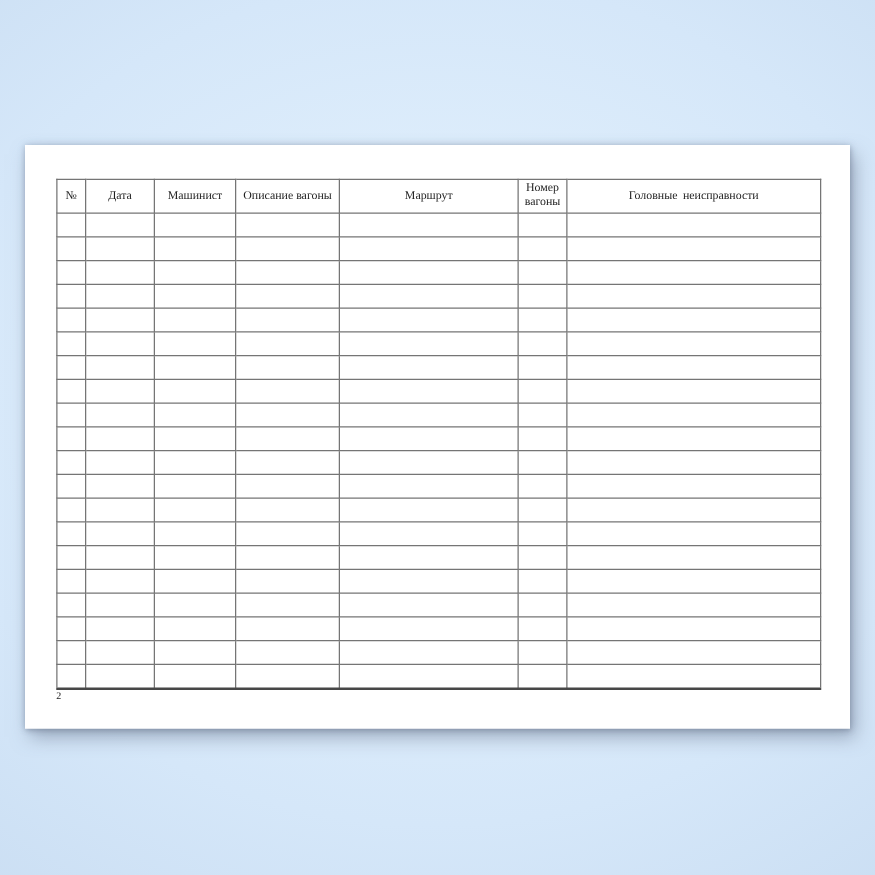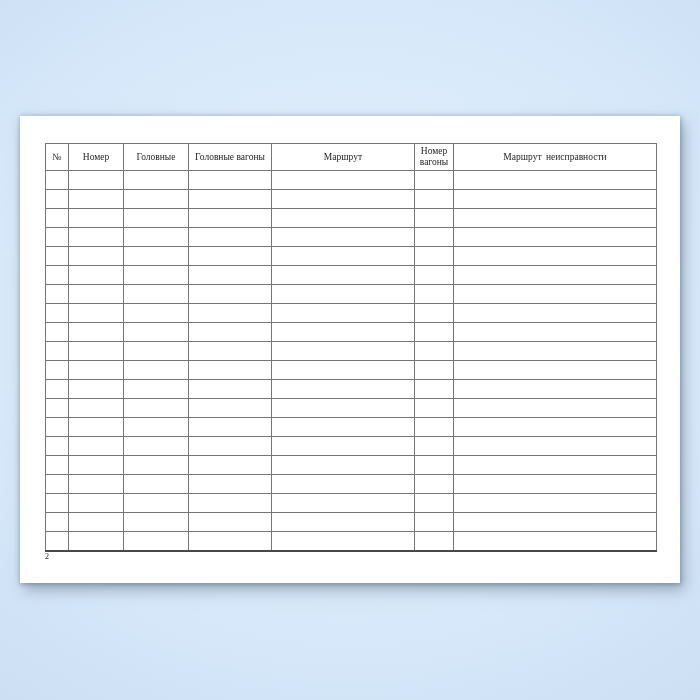--- a/index.html
+++ b/index.html
@@ -81,26 +81,26 @@
       <col style="width:55px">
       <col style="width:65px">
       <col style="width:83px">
       <col style="width:143px">
       <col style="width:39px">
       <col style="width:203px">
     </colgroup>
     <thead>
       <tr>
         <th>№</th>
-        <th>Номер</th>
-        <th>Головные</th>
-        <th>Головные вагоны</th>
+        <th>Дата</th>
+        <th>Машинист</th>
+        <th>Описание вагоны</th>
         <th>Маршрут</th>
         <th>Номер вагоны</th>
-        <th class="wide-gap">Маршрут неисправности</th>
+        <th class="wide-gap">Головные неисправности</th>
       </tr>
     </thead>
     <tbody>
         <tr>
           <td></td>
           <td></td>
           <td></td>
           <td></td>
           <td></td>
           <td></td>

